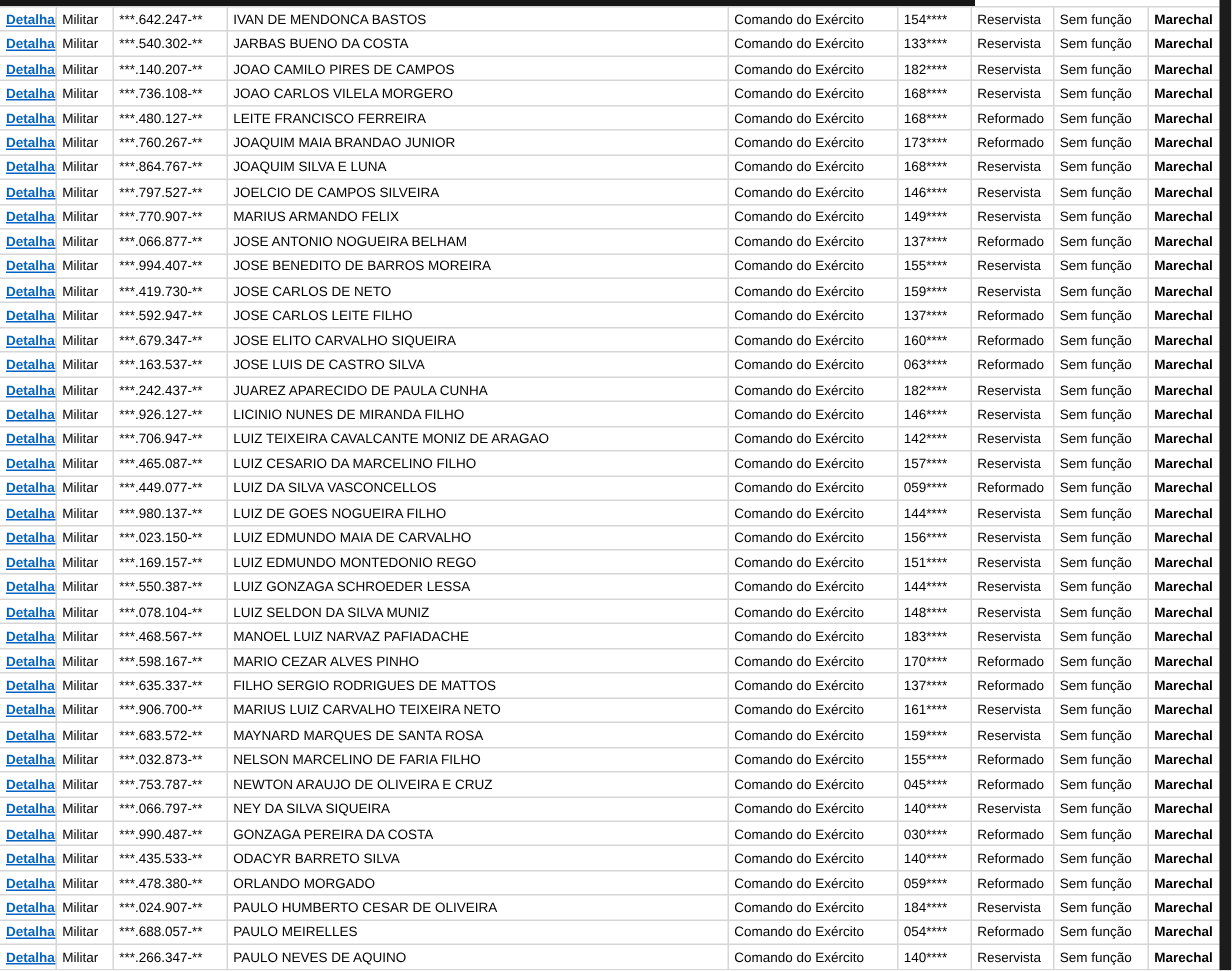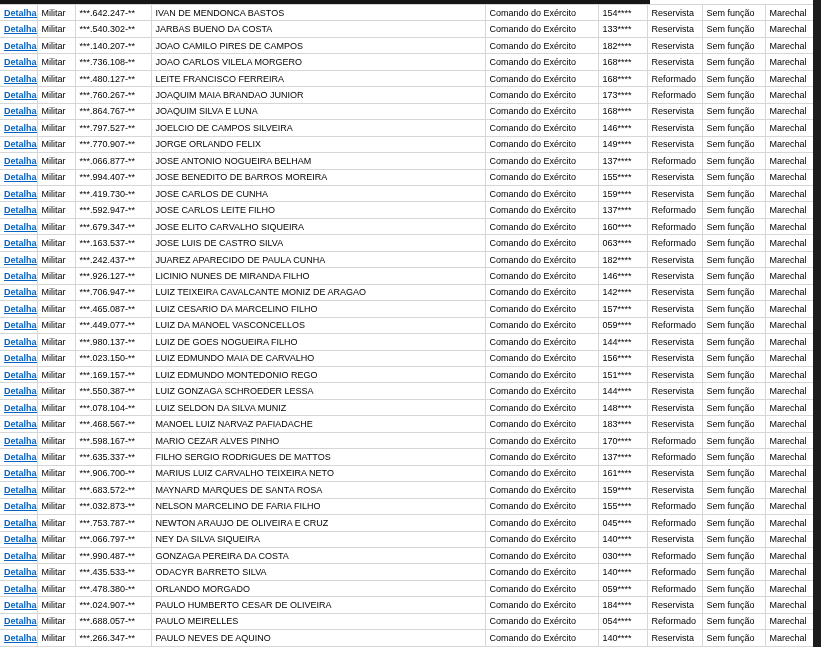--- a/index.html
+++ b/index.html
@@ -45,21 +45,21 @@
     vertical-align: middle;
   }
   td.c-detail a {
     color: #0563c1;
     font-weight: 700;
     text-decoration: underline;
     cursor: pointer;
   }
   td.c-rank {
     color: #ff0000;
-    font-weight: 400;
+    font-weight: 700;
   }
 </style>
 </head>
 <body>
 
 <div class="screen">
   <div class="top-edge"></div>
   <div class="right-edge"></div>
   <table class="records">
     <colgroup>
@@ -159,21 +159,21 @@
           <td class="c-org">Comando do Exército</td>
           <td class="c-reg">146****</td>
           <td class="c-sit">Reservista</td>
           <td class="c-fun">Sem função</td>
           <td class="c-rank">Marechal</td>
         </tr>
         <tr>
           <td class="c-detail"><a>Detalhar</a></td>
           <td class="c-type">Militar</td>
           <td class="c-cpf">***.770.907-**</td>
-          <td class="c-name">JORGE ORLANDO FELIX</td>
+          <td class="c-name">MARIUS ARMANDO FELIX</td>
           <td class="c-org">Comando do Exército</td>
           <td class="c-reg">149****</td>
           <td class="c-sit">Reservista</td>
           <td class="c-fun">Sem função</td>
           <td class="c-rank">Marechal</td>
         </tr>
         <tr>
           <td class="c-detail"><a>Detalhar</a></td>
           <td class="c-type">Militar</td>
           <td class="c-cpf">***.066.877-**</td>
@@ -192,21 +192,21 @@
           <td class="c-org">Comando do Exército</td>
           <td class="c-reg">155****</td>
           <td class="c-sit">Reservista</td>
           <td class="c-fun">Sem função</td>
           <td class="c-rank">Marechal</td>
         </tr>
         <tr>
           <td class="c-detail"><a>Detalhar</a></td>
           <td class="c-type">Militar</td>
           <td class="c-cpf">***.419.730-**</td>
-          <td class="c-name">JOSE CARLOS DE CUNHA</td>
+          <td class="c-name">JOSE CARLOS DE NETO</td>
           <td class="c-org">Comando do Exército</td>
           <td class="c-reg">159****</td>
           <td class="c-sit">Reservista</td>
           <td class="c-fun">Sem função</td>
           <td class="c-rank">Marechal</td>
         </tr>
         <tr>
           <td class="c-detail"><a>Detalhar</a></td>
           <td class="c-type">Militar</td>
           <td class="c-cpf">***.592.947-**</td>
@@ -280,21 +280,21 @@
           <td class="c-org">Comando do Exército</td>
           <td class="c-reg">157****</td>
           <td class="c-sit">Reservista</td>
           <td class="c-fun">Sem função</td>
           <td class="c-rank">Marechal</td>
         </tr>
         <tr>
           <td class="c-detail"><a>Detalhar</a></td>
           <td class="c-type">Militar</td>
           <td class="c-cpf">***.449.077-**</td>
-          <td class="c-name">LUIZ DA MANOEL VASCONCELLOS</td>
+          <td class="c-name">LUIZ DA SILVA VASCONCELLOS</td>
           <td class="c-org">Comando do Exército</td>
           <td class="c-reg">059****</td>
           <td class="c-sit">Reformado</td>
           <td class="c-fun">Sem função</td>
           <td class="c-rank">Marechal</td>
         </tr>
         <tr>
           <td class="c-detail"><a>Detalhar</a></td>
           <td class="c-type">Militar</td>
           <td class="c-cpf">***.980.137-**</td>

